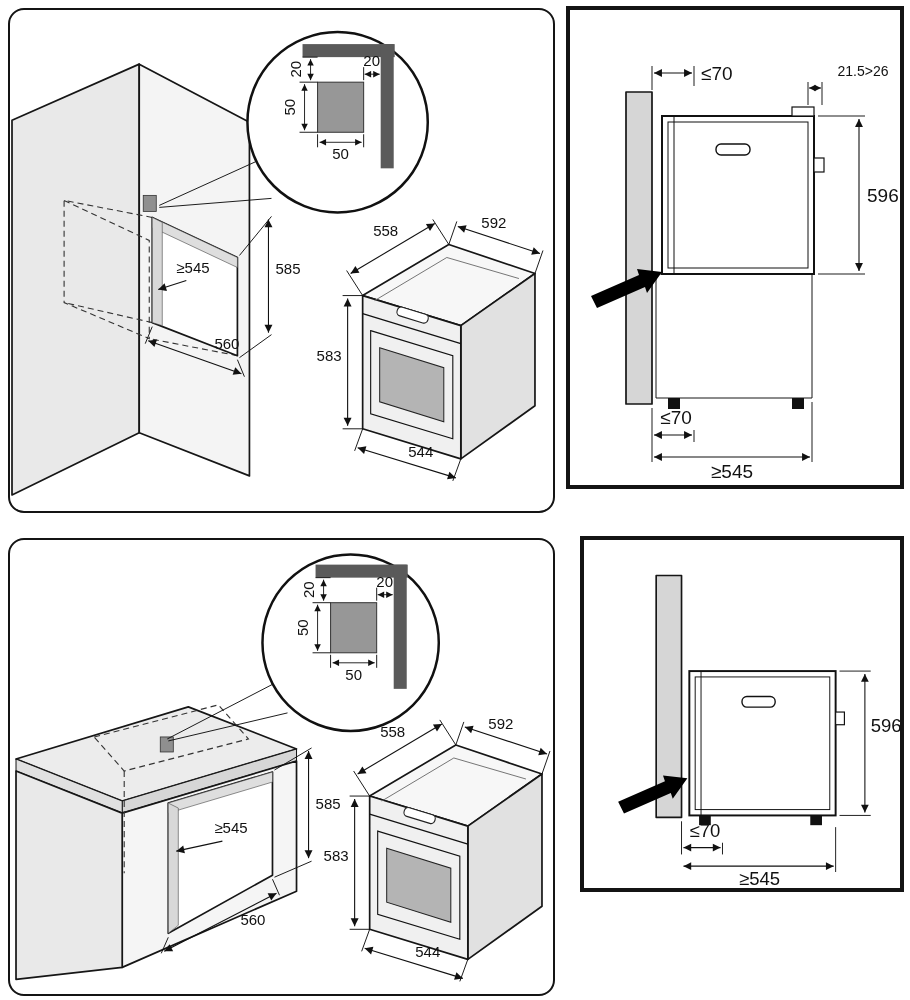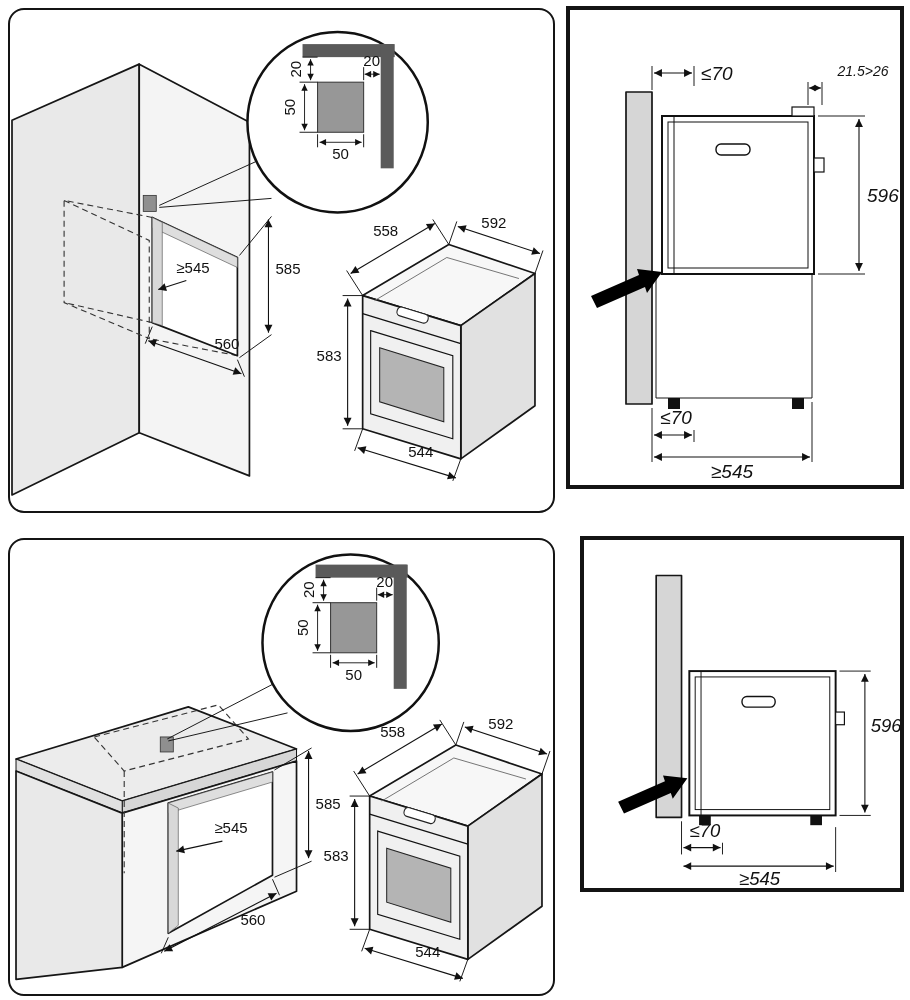--- a/index.html
+++ b/index.html
@@ -1,20 +1,20 @@
 <!DOCTYPE html>
 <html><head>
 <meta charset="utf-8">
 <style>
   * { margin:0; padding:0; box-sizing:border-box; }
   html,body { width:910px; height:1000px; background:#ffffff; }
   body { position:relative; font-family:"Liberation Sans", sans-serif; }
   .panel { position:absolute; background:#fff; border:3px solid #141414; }
   .panel.round { border-width:2.5px; border-radius:16px; }
-  .panel.thick { border-width:4px;font-style:italic; }
+  .panel.thick { border-width:4px; }
   .panel svg { display:block; width:100%; height:100%; }
   text { font-family:"Liberation Sans", sans-serif; fill:#111; }
   .t14 { font-size:14px; }
   .t15 { font-size:15px; }
   .t18 { font-size:19px; }
   .ln  { stroke:#161616; stroke-width:1.7; stroke-linejoin:round; }
   .ln1 { stroke:#161616; stroke-width:1; stroke-linejoin:round; }
   .dim  { stroke:#111; stroke-width:1.1; fill:none; }
   .dim2 { stroke:#111; stroke-width:0.9; fill:none; }
   .ext  { stroke:#111; stroke-width:0.95; fill:none; }

